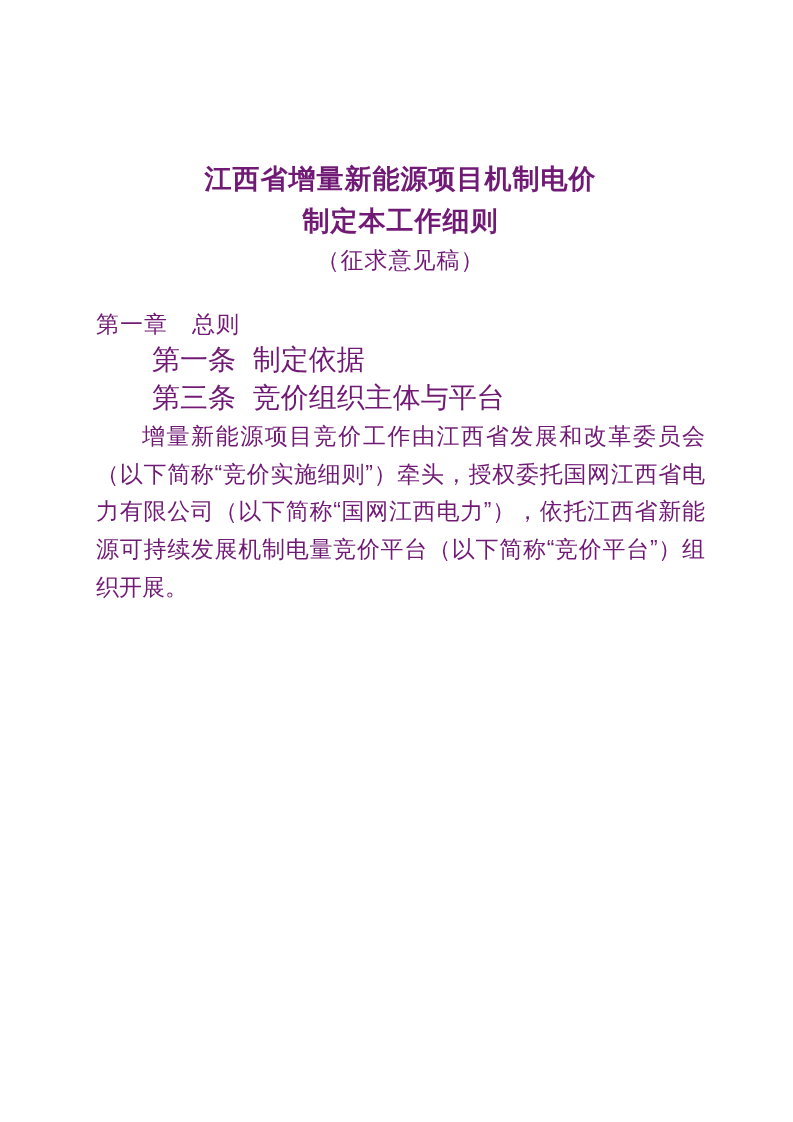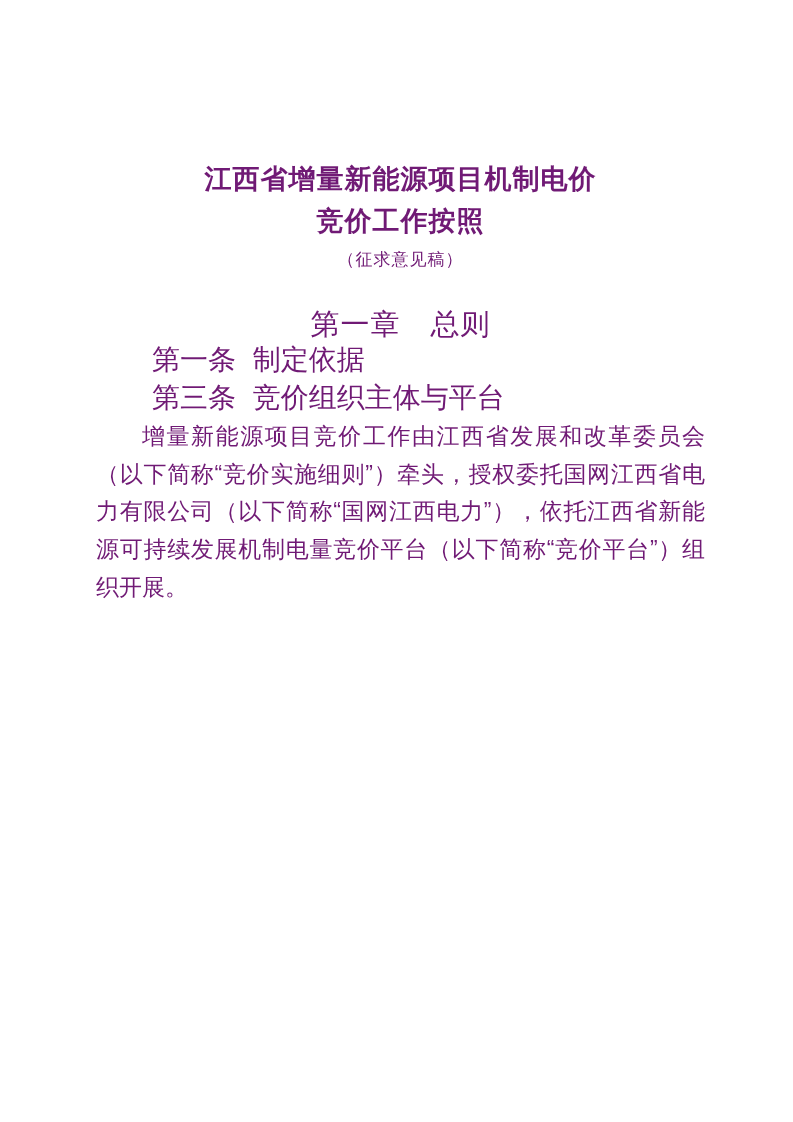--- a/index.html
+++ b/index.html
@@ -22,28 +22,27 @@
   }
   .title-line {
     text-align: center;
     font-size: 27px;
     font-weight: 700;
     line-height: 42px;
     letter-spacing: 1px;
   }
   .subtitle {
     text-align: center;
-    font-size: 17px;
+    font-size: 23px;
     font-weight: 400;
     line-height: 36px;
     letter-spacing: 1px;
   }
   .chapter-heading {
-    text-align: center;
-    font-size: 29px;
+    font-size: 23px;
     font-weight: 500;
     line-height: 38px;
     letter-spacing: 1px;
     margin: 27px 0 0 0;
   }
   .article { margin: 0; }
   .article-heading {
     font-size: 28px;
     font-weight: 500;
     line-height: 37.6px;
@@ -62,21 +61,21 @@
   }
 </style>
 </head>
 <body>
 
 <div class="page">
   <div class="content">
 
     <div class="title-line">江西省增量新能源项目机制电价</div>
 
-    <div class="title-line">竞价工作按照</div>
+    <div class="title-line">制定本工作细则</div>
 
     <div class="subtitle">（征求意见稿）</div>
 
     <h2 class="chapter-heading">第一章　总则</h2>
 
     <section class="article">
       <h3 class="article-heading">第一条 制定依据</h3>
     </section>
 
     <section class="article">

